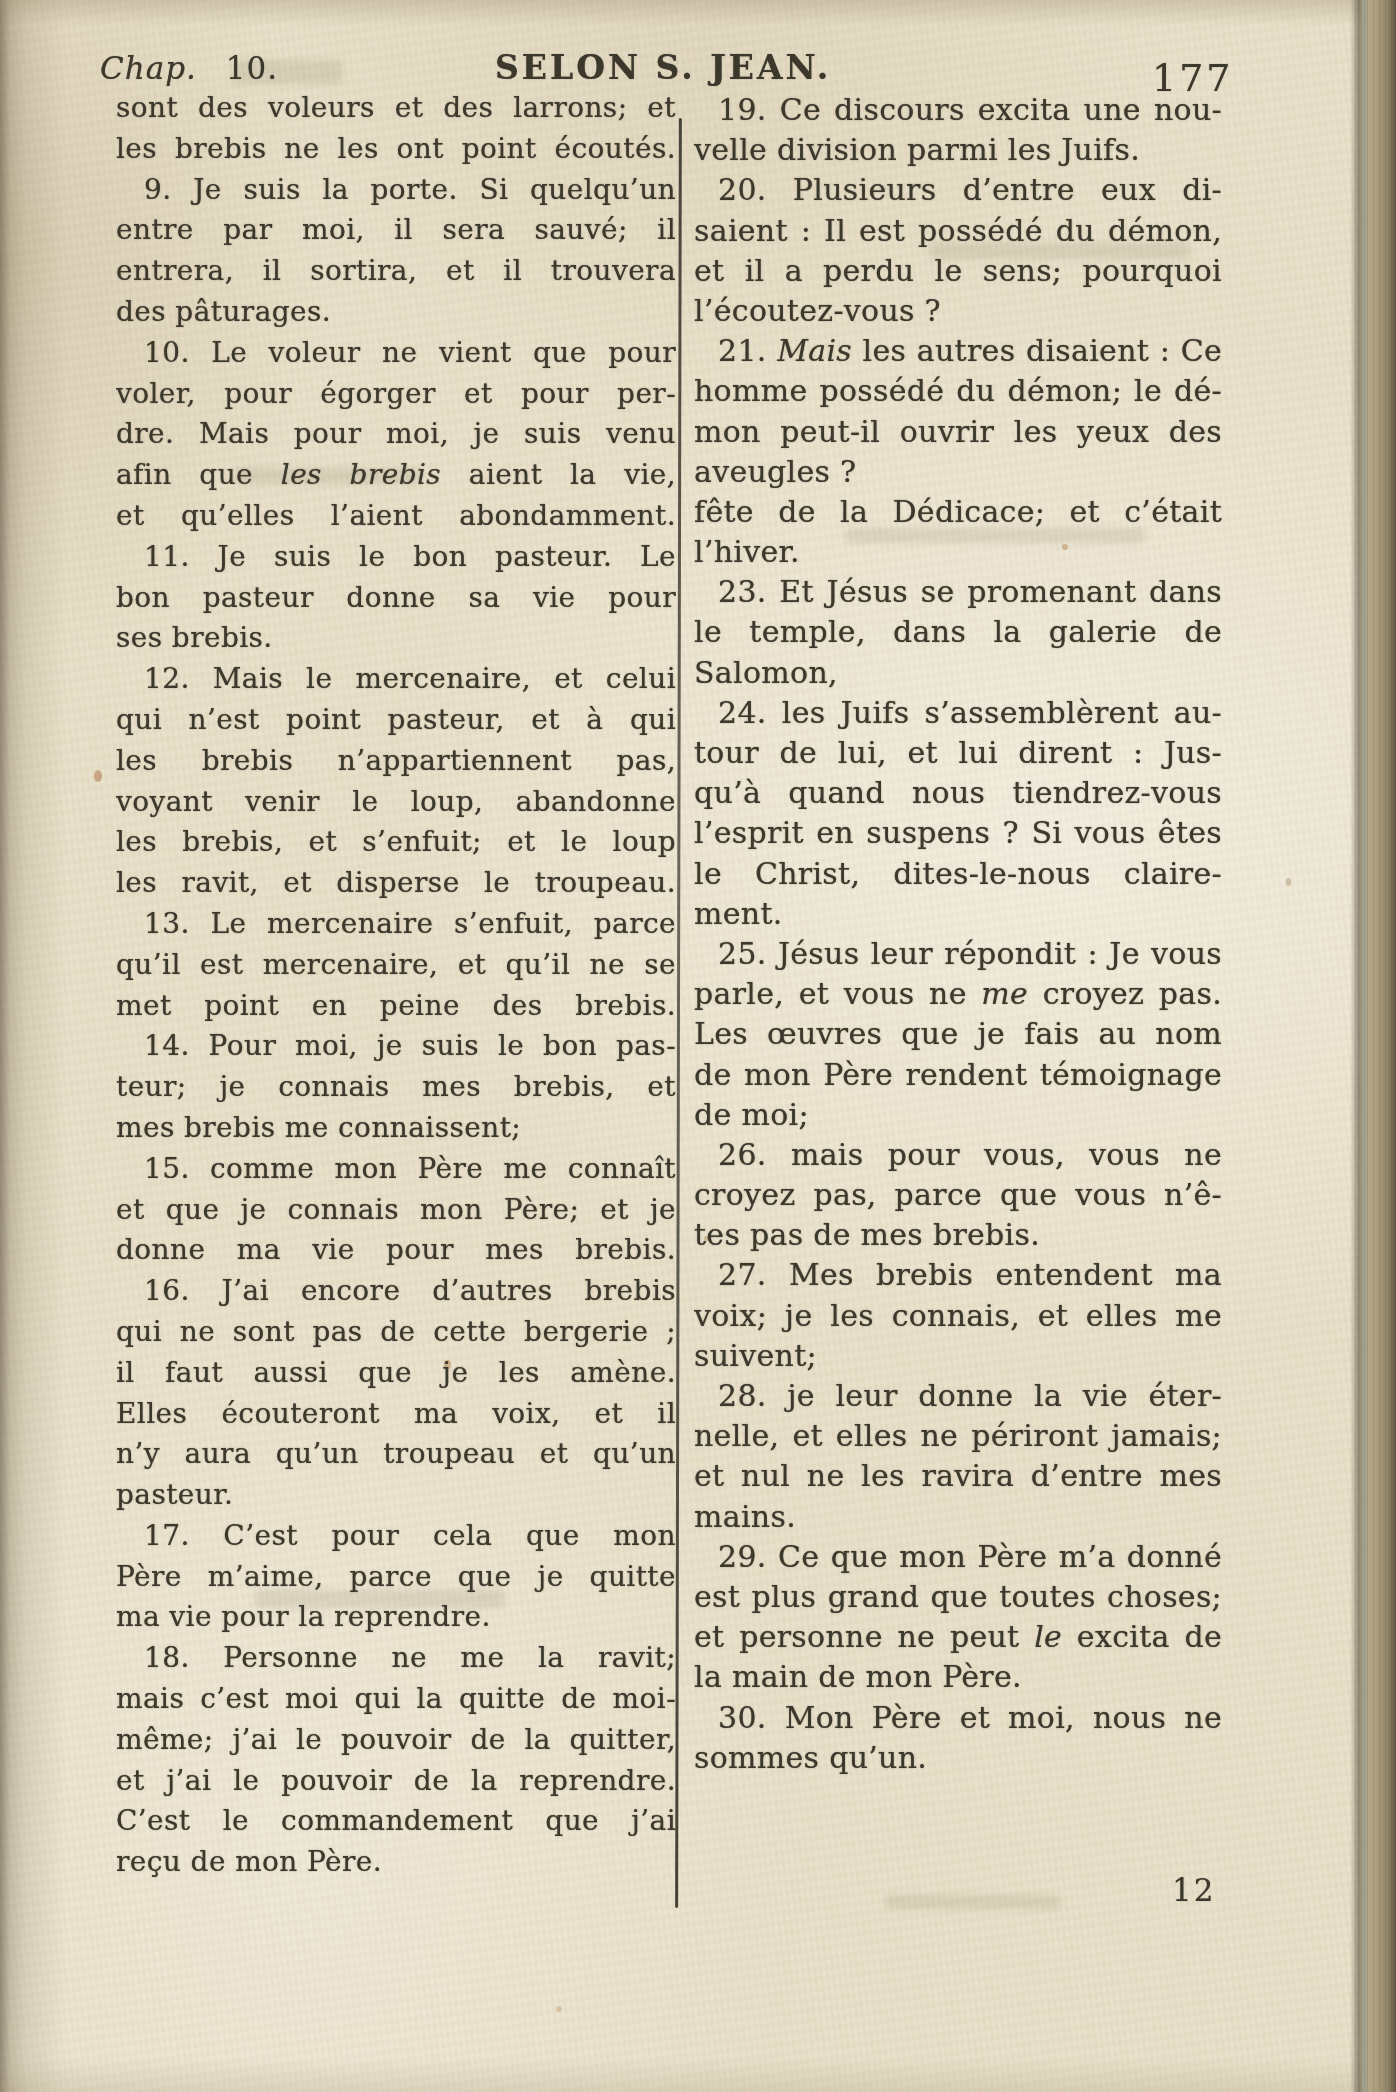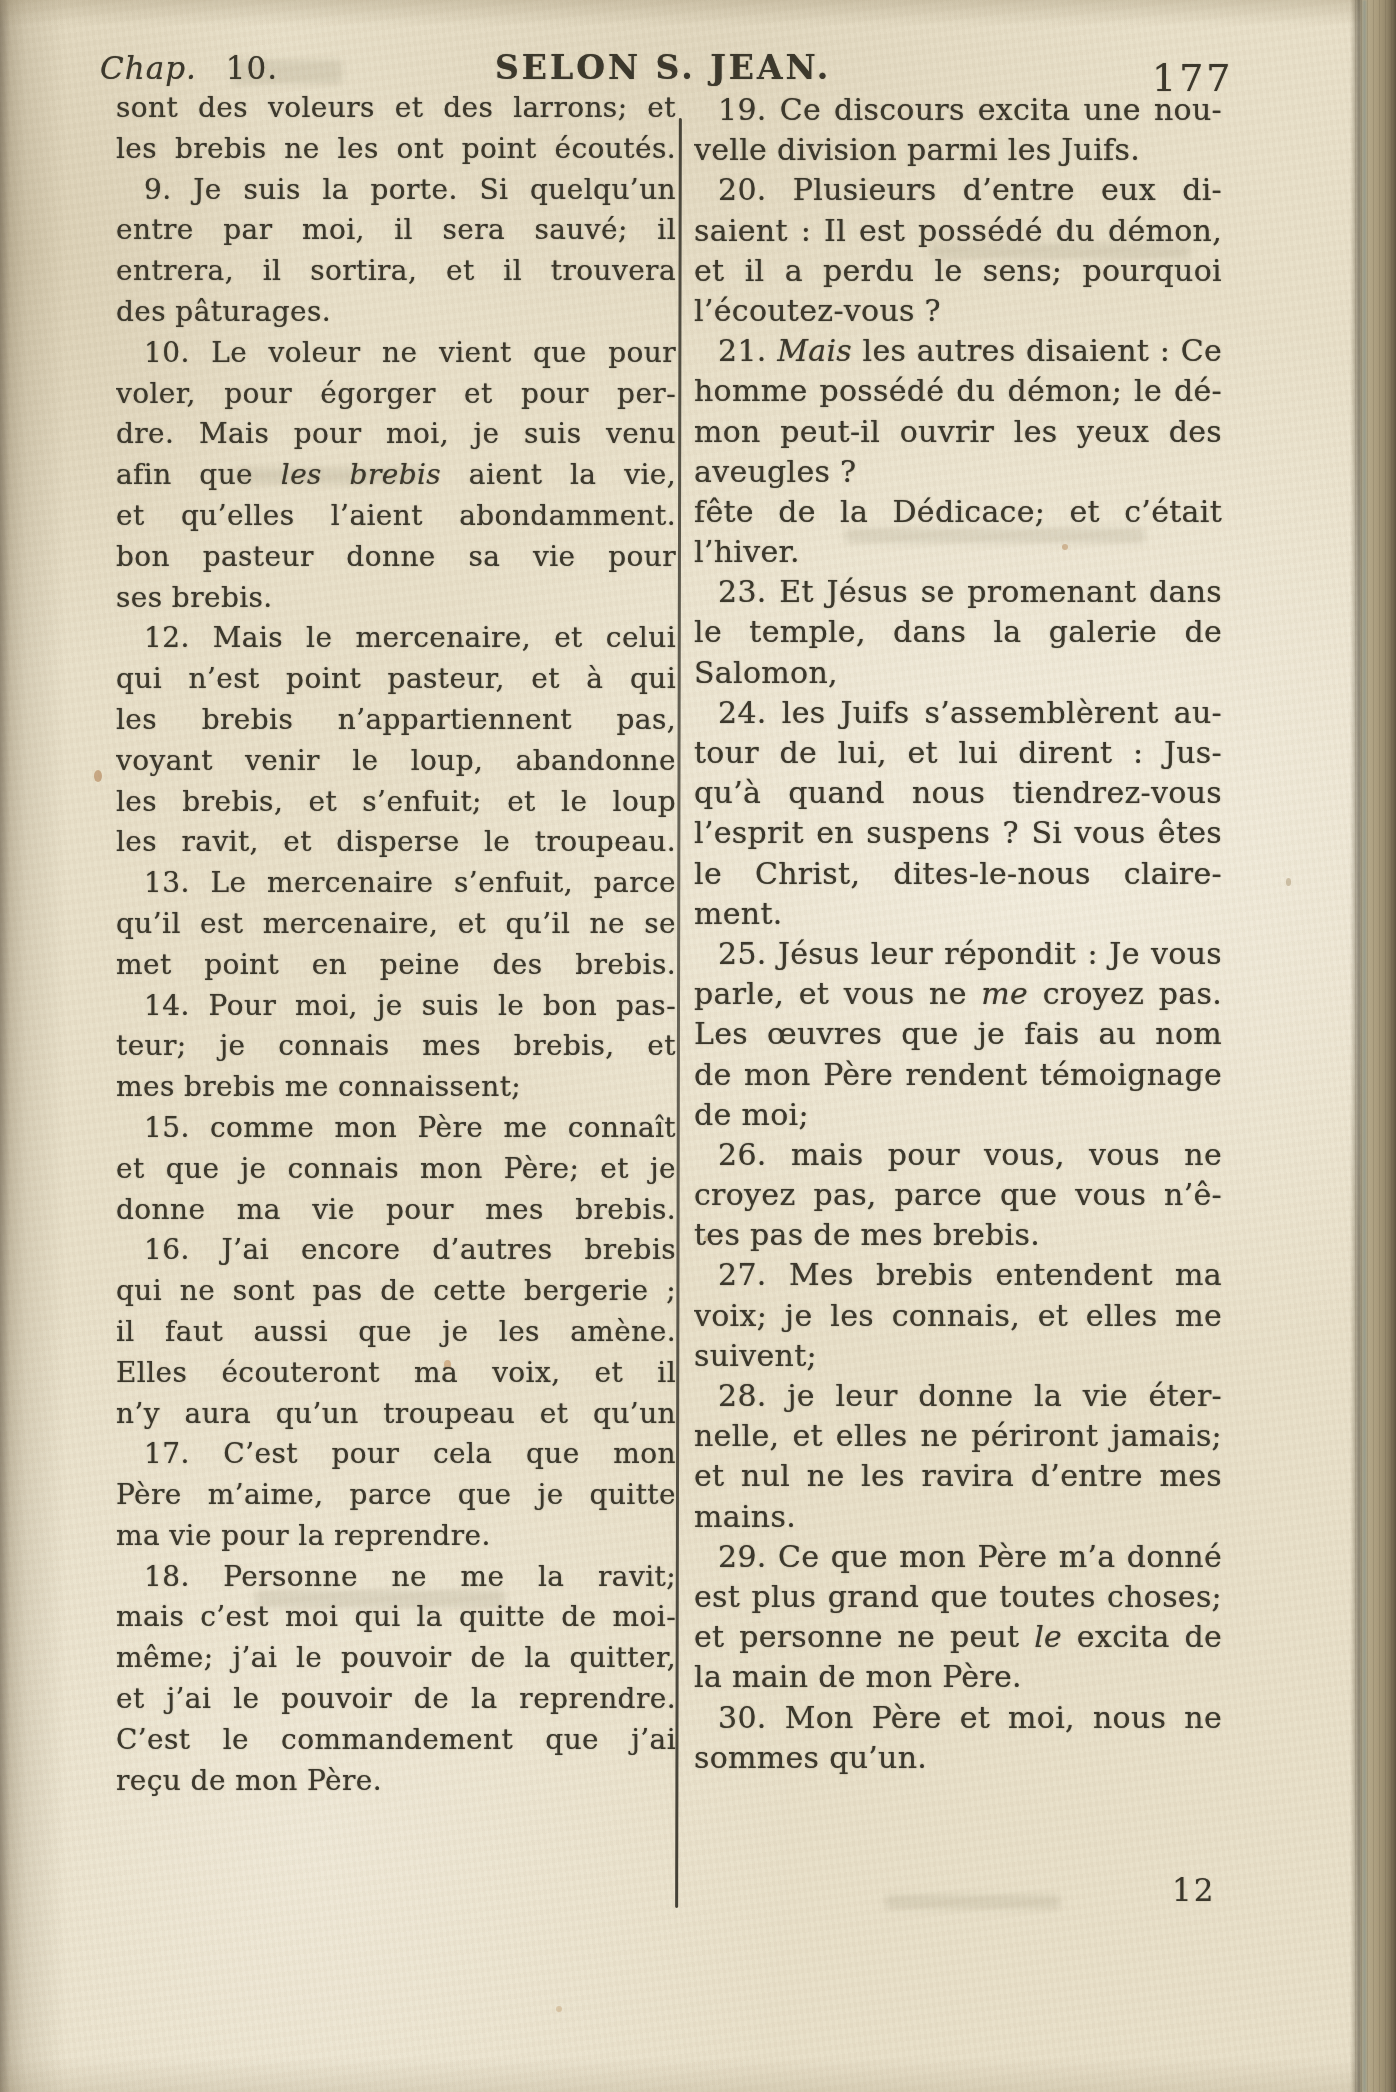--- a/index.html
+++ b/index.html
@@ -98,20 +98,21 @@
       <div class="line"><span>les brebis ne les ont point écoutés.</span></div>
       <div class="line indent"><span>9. Je suis la porte. Si quelqu’un</span></div>
       <div class="line"><span>entre par moi, il sera sauvé; il</span></div>
       <div class="line"><span>entrera, il sortira, et il trouvera</span></div>
       <div class="line short"><span>des pâturages.</span></div>
       <div class="line indent"><span>10. Le voleur ne vient que pour</span></div>
       <div class="line"><span>voler, pour égorger et pour per-</span></div>
       <div class="line"><span>dre. Mais pour moi, je suis venu</span></div>
       <div class="line"><span>afin que </span><em>les brebis</em><span> aient la vie,</span></div>
       <div class="line"><span>et qu’elles l’aient abondamment.</span></div>
+      <div class="line indent"><span>11. Je suis le bon pasteur. Le</span></div>
       <div class="line"><span>bon pasteur donne sa vie pour</span></div>
       <div class="line short"><span>ses brebis.</span></div>
       <div class="line indent"><span>12. Mais le mercenaire, et celui</span></div>
       <div class="line"><span>qui n’est point pasteur, et à qui</span></div>
       <div class="line"><span>les brebis n’appartiennent pas,</span></div>
       <div class="line"><span>voyant venir le loup, abandonne</span></div>
       <div class="line"><span>les brebis, et s’enfuit; et le loup</span></div>
       <div class="line"><span>les ravit, et disperse le troupeau.</span></div>
       <div class="line indent"><span>13. Le mercenaire s’enfuit, parce</span></div>
       <div class="line"><span>qu’il est mercenaire, et qu’il ne se</span></div>
@@ -120,20 +121,21 @@
       <div class="line"><span>teur; je connais mes brebis, et</span></div>
       <div class="line short"><span>mes brebis me connaissent;</span></div>
       <div class="line indent"><span>15. comme mon Père me connaît</span></div>
       <div class="line"><span>et que je connais mon Père; et je</span></div>
       <div class="line"><span>donne ma vie pour mes brebis.</span></div>
       <div class="line indent"><span>16. J’ai encore d’autres brebis</span></div>
       <div class="line"><span>qui ne sont pas de cette bergerie ;</span></div>
       <div class="line"><span>il faut aussi que je les amène.</span></div>
       <div class="line"><span>Elles écouteront ma voix, et il</span></div>
       <div class="line"><span>n’y aura qu’un troupeau et qu’un</span></div>
+      <div class="line short"><span>pasteur.</span></div>
       <div class="line indent"><span>17. C’est pour cela que mon</span></div>
       <div class="line"><span>Père m’aime, parce que je quitte</span></div>
       <div class="line short"><span>ma vie pour la reprendre.</span></div>
       <div class="line indent"><span>18. Personne ne me la ravit;</span></div>
       <div class="line"><span>mais c’est moi qui la quitte de moi-</span></div>
       <div class="line"><span>même; j’ai le pouvoir de la quitter,</span></div>
       <div class="line"><span>et j’ai le pouvoir de la reprendre.</span></div>
       <div class="line"><span>C’est le commandement que j’ai</span></div>
       <div class="line short"><span>reçu de mon Père.</span></div>
     </div>

